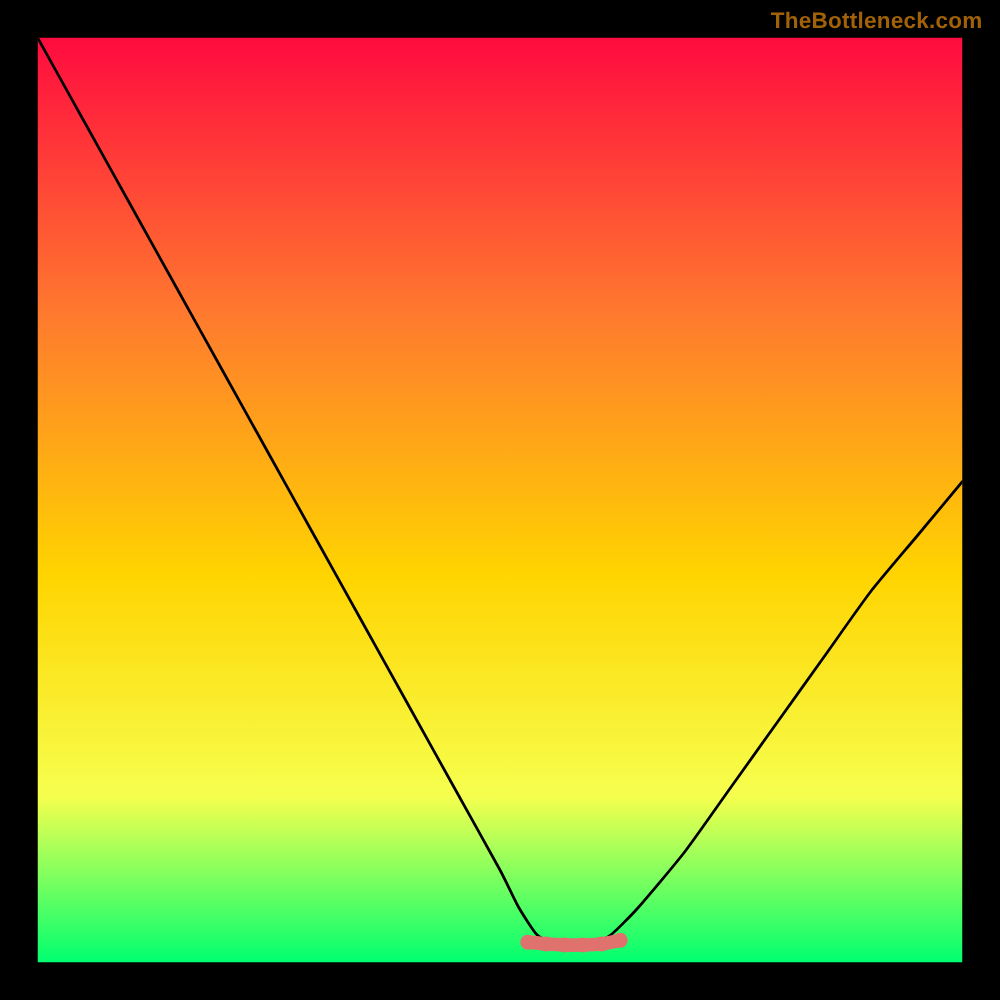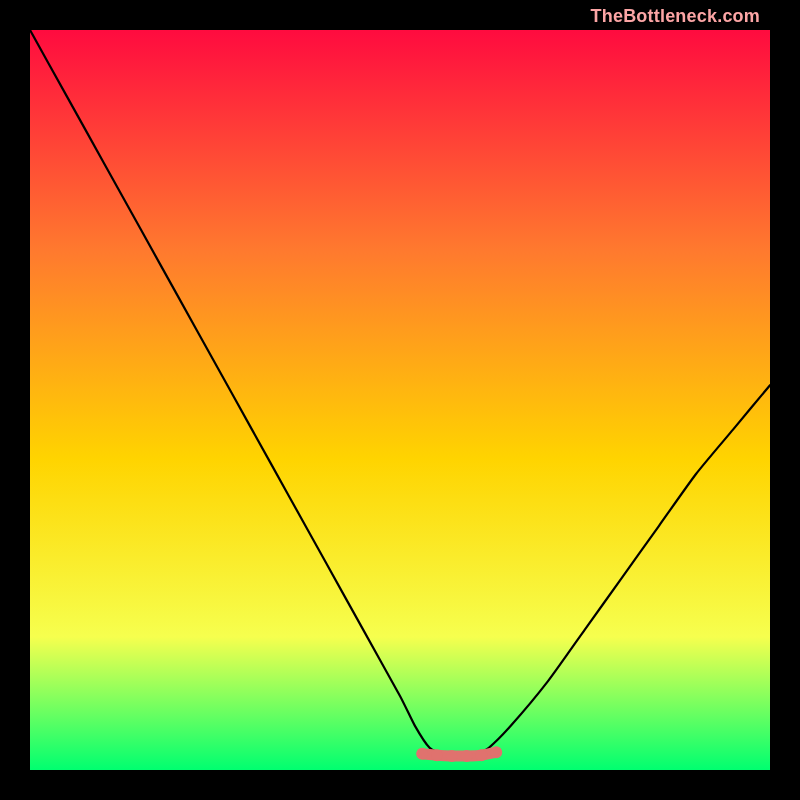--- a/index.html
+++ b/index.html
@@ -1,18 +1,18 @@
 <!DOCTYPE html>
 <html><head>
 <meta charset="utf-8">
 <style>
   html,body{margin:0;padding:0;width:800px;height:800px;overflow:hidden;background:#000;}
   .frame{position:absolute;inset:0;background:#000;}
   .plot{position:absolute;left:30px;top:30px;width:740px;height:740px;}
-  .watermark{position:absolute;right:40px;top:6px;font:700 18px Arial,Helvetica,sans-serif;color:#fca5a5;letter-spacing:0.2px;}
+  .watermark{position:absolute;right:14px;top:6px;font:700 18px Arial,Helvetica,sans-serif;color:#a16207;letter-spacing:0.2px;}
   svg{display:block;}
 </style>
 </head>
 <body>
 
 <div class="frame">
   <div class="watermark">TheBottleneck.com</div>
   <div class="plot">
     <svg id="svg" width="740" height="740" viewBox="0 0 740 740">
       <defs>

